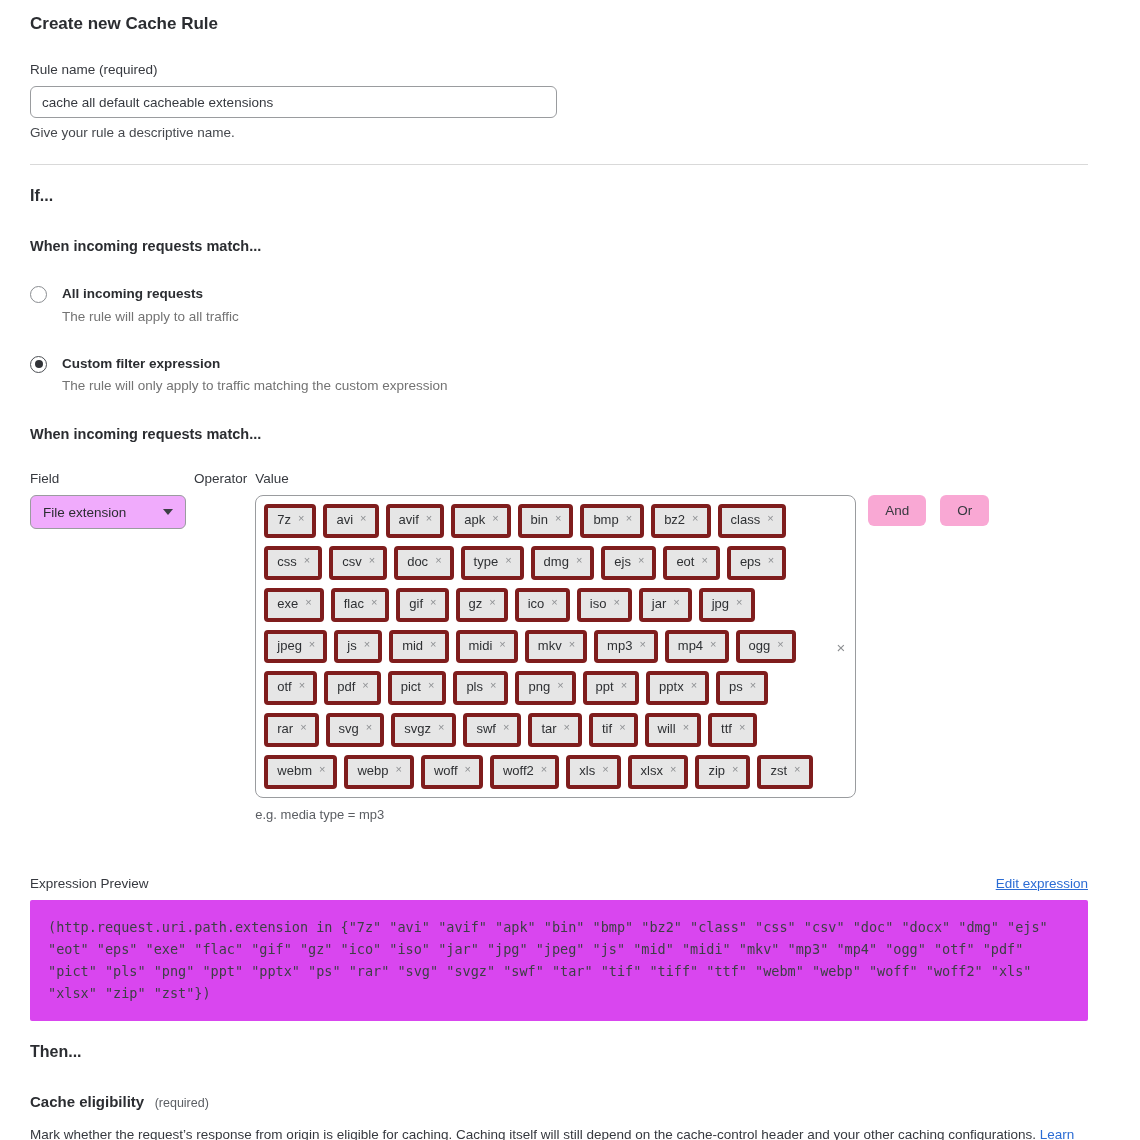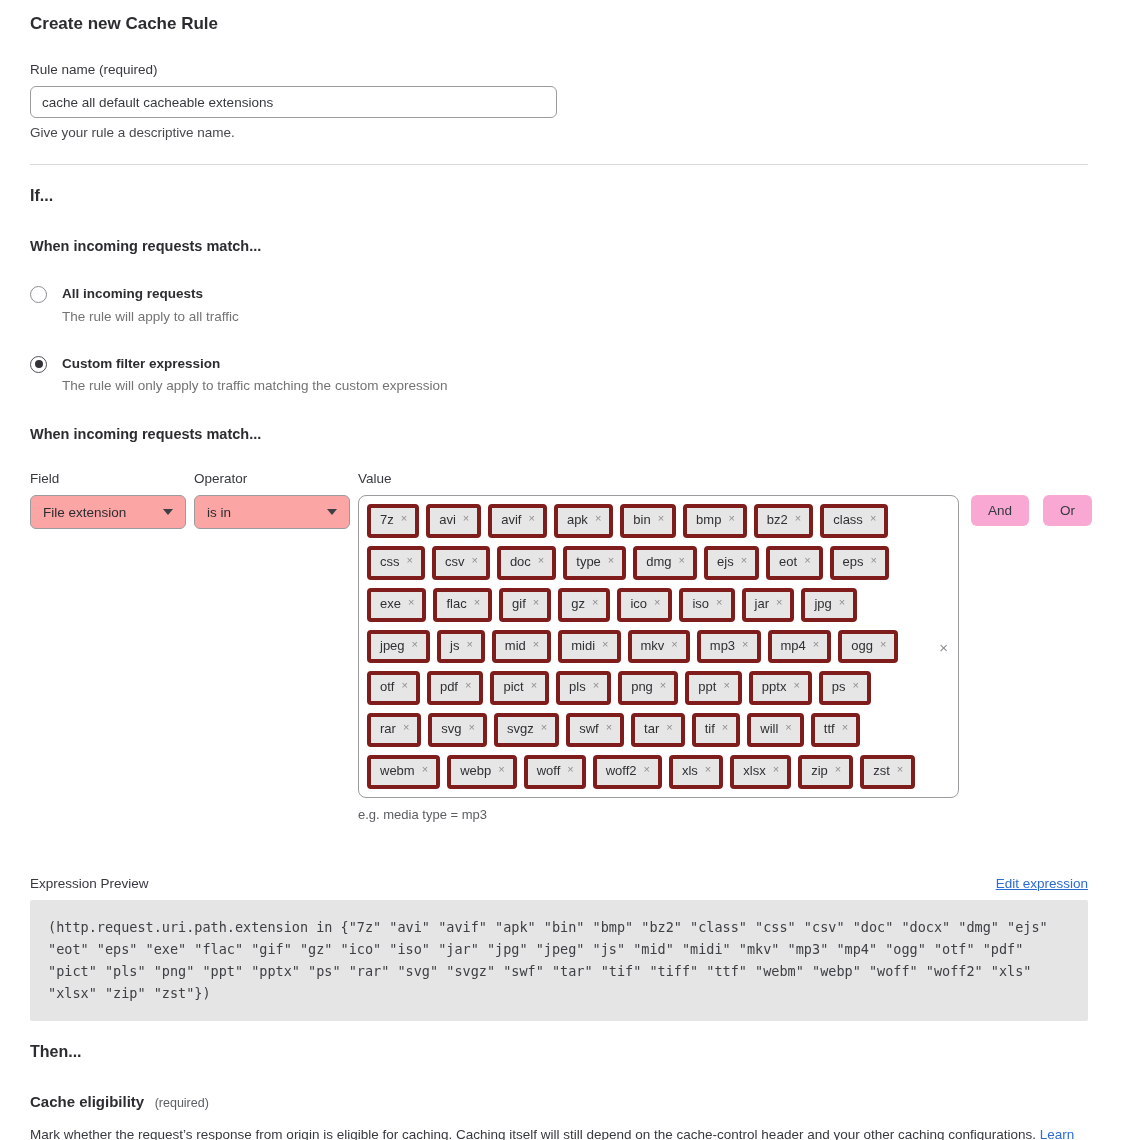--- a/index.html
+++ b/index.html
@@ -42,21 +42,21 @@
   }
   .radio-texts { margin-left: 15px; }
   .radio-label { font-size: 13.5px; font-weight: bold; color: #2b2d31; line-height: 1.3; }
   .radio-desc { font-size: 13.5px; color: #737373; margin-top: 6px; }
 
   .filter-row { display: flex; margin-top: 29px; }
   .col-label { font-size: 13.5px; color: #36393f; margin-bottom: 9px; }
   .filter-col { margin-right: 8px; }
   .select-box {
     width: 156px; height: 34px; border: 1px solid #9a9c9f; border-radius: 6px;
-    background: #fca5a5; display: flex; align-items: center; padding: 0 12px;
+    background: #f0abfc; display: flex; align-items: center; padding: 0 12px;
     font-size: 13.5px; color: #2b2d31; cursor: pointer;
   }
   .select-box .select-value { flex: 1; }
   .caret-down {
     width: 0; height: 0; flex: none;
     border-left: 5px solid transparent; border-right: 5px solid transparent;
     border-top: 6px solid #3c3f44;
   }
   .value-col { margin-right: 12px; }
   .value-box {
@@ -80,21 +80,21 @@
   .conj-btn {
     background: #f9a8d4; border: none; border-radius: 6px;
     font-family: "Liberation Sans", sans-serif;
     font-size: 13.5px; color: #36393f; padding: 8px 17px; cursor: pointer;
   }
 
   .preview-row { display: flex; justify-content: space-between; align-items: baseline; margin-top: 54px; }
   .preview-label { font-size: 13.5px; color: #36393f; }
   a.link { color: #2b6cd4; text-decoration: underline; font-size: 13.5px; cursor: pointer; }
   .code-block {
-    margin-top: 9px; background: #e5e5e5; border-radius: 2px;
+    margin-top: 9px; background: #d946ef; border-radius: 2px;
     padding: 17px 18px; font-family: "DejaVu Sans Mono", "Liberation Mono", monospace;
     font-size: 13.5px; color: #3d4045; line-height: 1.62; white-space: pre-wrap;
     word-break: break-word;
   }
 
   .subsection-title { margin-top: 32px; }
   .subsection-title .strong { font-size: 15px; font-weight: bold; color: #2b2d31; }
   .subsection-title .req { font-size: 12.5px; color: #5b5e63; margin-left: 6px; }
   .desc-para { font-size: 13.5px; color: #36393f; margin-top: 13px; line-height: 1.65; max-width: 1058px; }
   .ext-icon { vertical-align: -2px; margin-left: 4px; }
@@ -137,24 +137,20 @@
     <div class="filter-col">
       <div class="col-label">Field</div>
       <div class="select-box">
         <span class="select-value">File extension</span>
         <span class="caret-down"></span>
       </div>
     </div>
 
     <div class="filter-col">
       <div class="col-label">Operator</div>
-      <div class="select-box">
-        <span class="select-value">is in</span>
-        <span class="caret-down"></span>
-      </div>
     </div>
 
     <div class="value-col">
       <div class="col-label">Value</div>
       <div class="value-box">
         <div class="chips">
 
             <span class="chip">
               <span>7z</span>
               <span class="chip-x">×</span>

